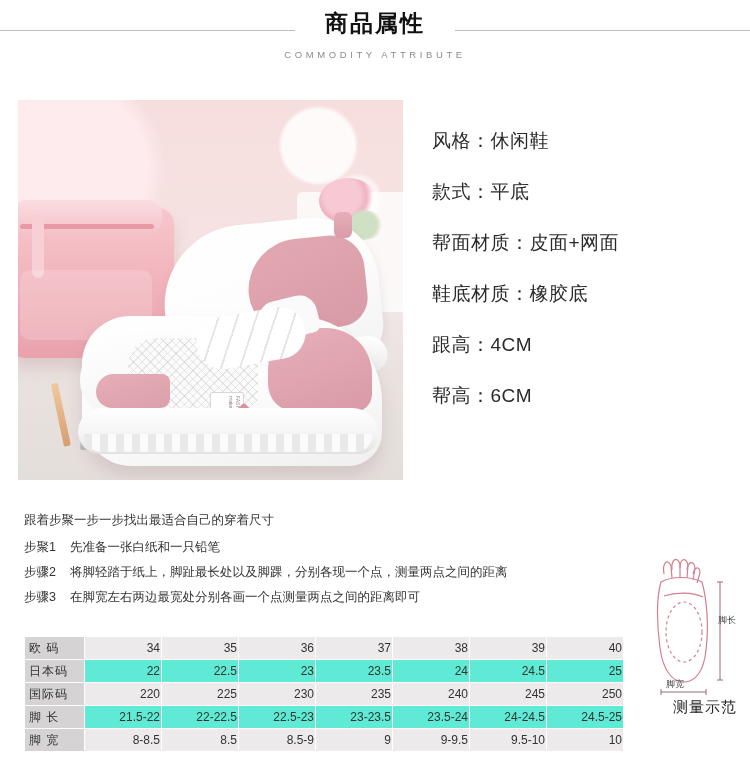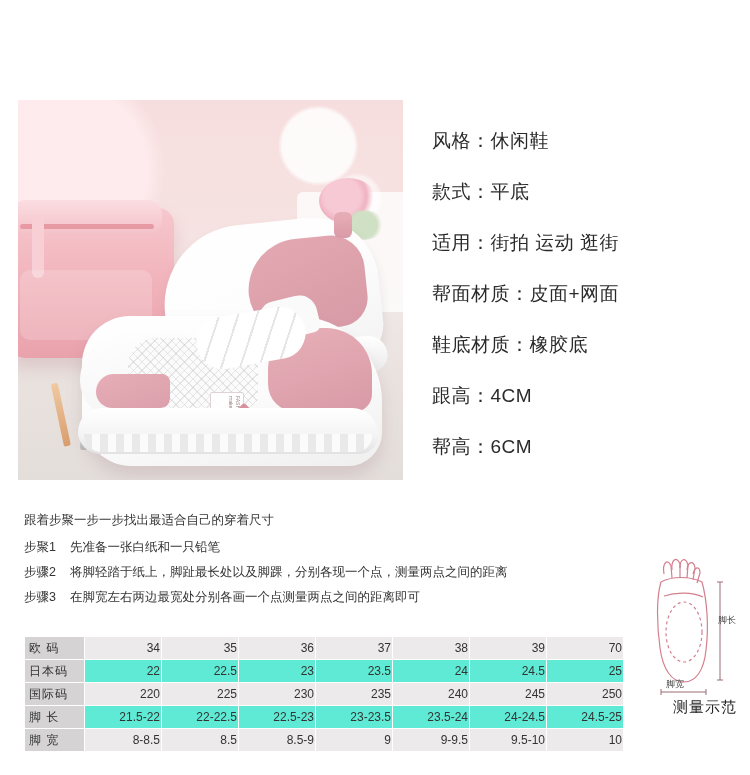--- a/index.html
+++ b/index.html
@@ -192,20 +192,27 @@
     font-size: 15px; color: #222; letter-spacing: 1px;
   }
   .foot-len-label { position:absolute; right: -2px; top: 62px; font-size: 9px; color:#444;margin-left:24px; }
   .foot-wid-label { position:absolute; left: 32px; top: 126px; font-size: 9px; color:#444; }
 </style>
 </head>
 <body>
 
 <div class="page">
 
+  <div class="header">
+    <div class="header-rule"></div>
+    <div class="header-title-wrap">
+      <span class="header-title">商品属性</span>
+    </div>
+    <div class="header-sub">COMMODITY ATTRIBUTE</div>
+  </div>
 
   <div class="photo">
     <div class="photo-bg"></div>
     <div class="photo-table"></div>
 
     <div class="shelf"></div>
     <div class="flower"></div>
     <div class="leaf"></div>
 
     <div class="bag">
@@ -235,21 +242,20 @@
       <div class="x-badge"></div>
       <div class="fashion-text">FASHION</div>
       <div class="shoe-sole"></div>
       <div class="shoe-tread"></div>
     </div>
   </div>
 
   <div class="attrs">
     <div class="attr-row">风格：休闲鞋</div>
     <div class="attr-row">款式：平底</div>
-    <div class="attr-row">适用：街拍 运动 逛街</div>
     <div class="attr-row">帮面材质：皮面+网面</div>
     <div class="attr-row">鞋底材质：橡胶底</div>
     <div class="attr-row">跟高：4CM</div>
     <div class="attr-row">帮高：6CM</div>
   </div>
 
   <div class="guide">
     <div class="guide-lead">跟着步聚一步一步找出最适合自己的穿着尺寸</div>
     <div class="step">
       <div class="step-label">步聚1</div>
@@ -268,21 +274,21 @@
   <table class="size-table">
     <tbody>
       <tr class="odd">
         <td class="rowhead">欧 码</td>
         <td>34</td>
         <td>35</td>
         <td>36</td>
         <td>37</td>
         <td>38</td>
         <td>39</td>
-        <td>70</td>
+        <td>40</td>
       </tr>
       <tr class="even">
         <td class="rowhead">日本码</td>
         <td>22</td>
         <td>22.5</td>
         <td>23</td>
         <td>23.5</td>
         <td>24</td>
         <td>24.5</td>
         <td>25</td>

